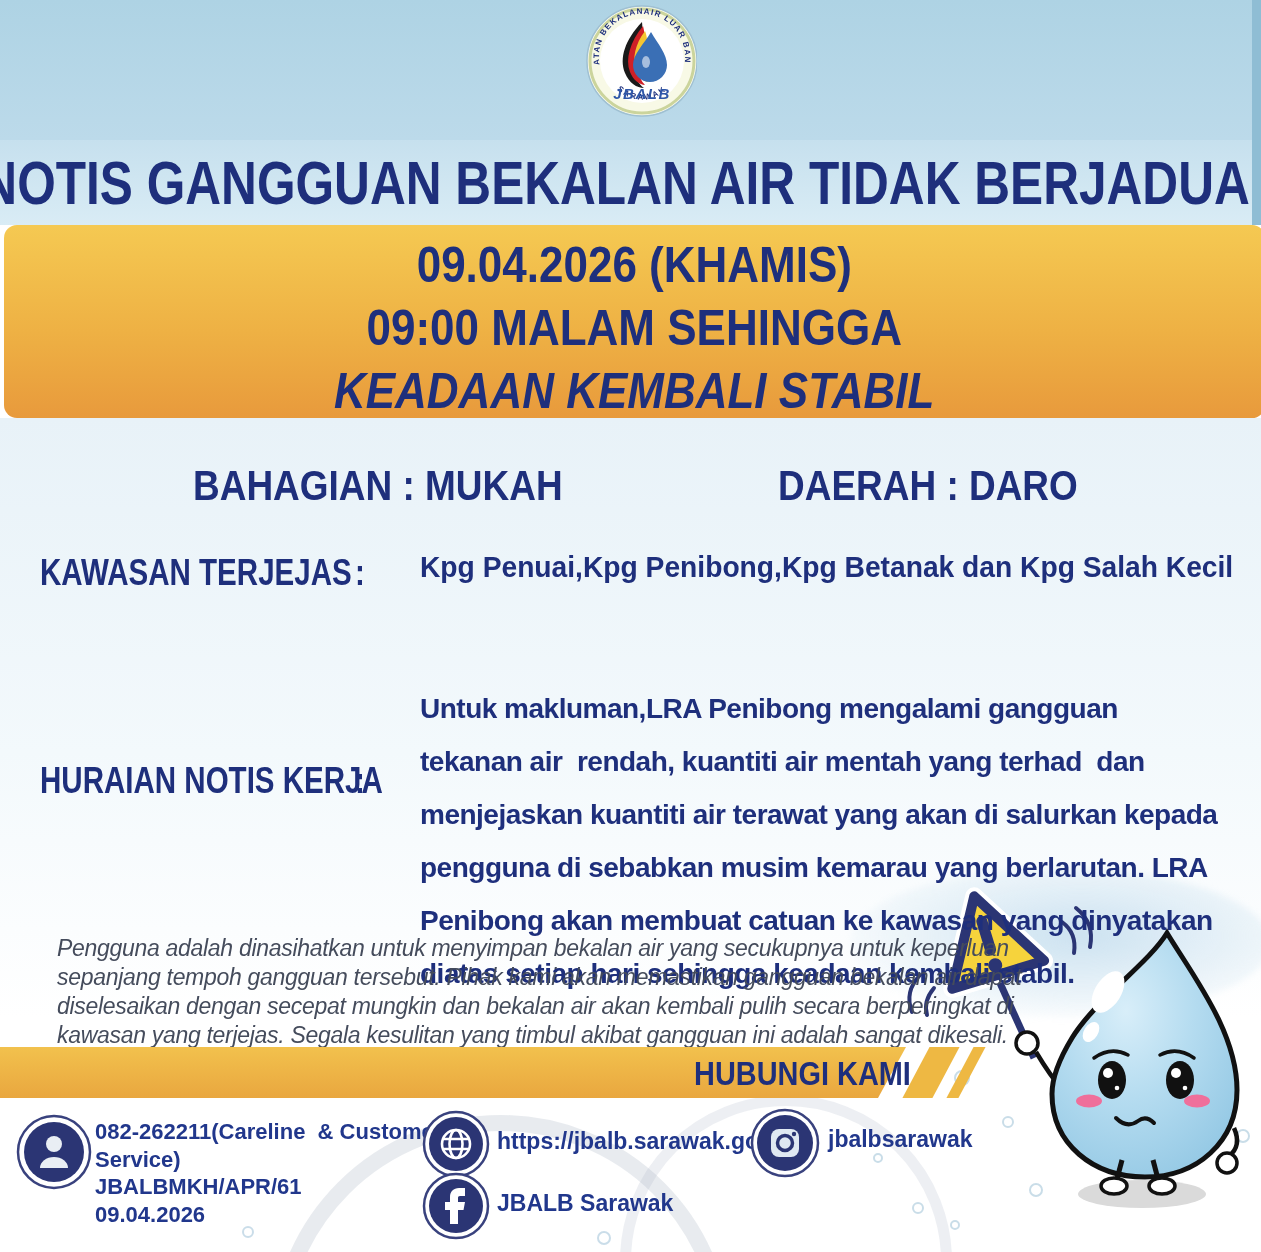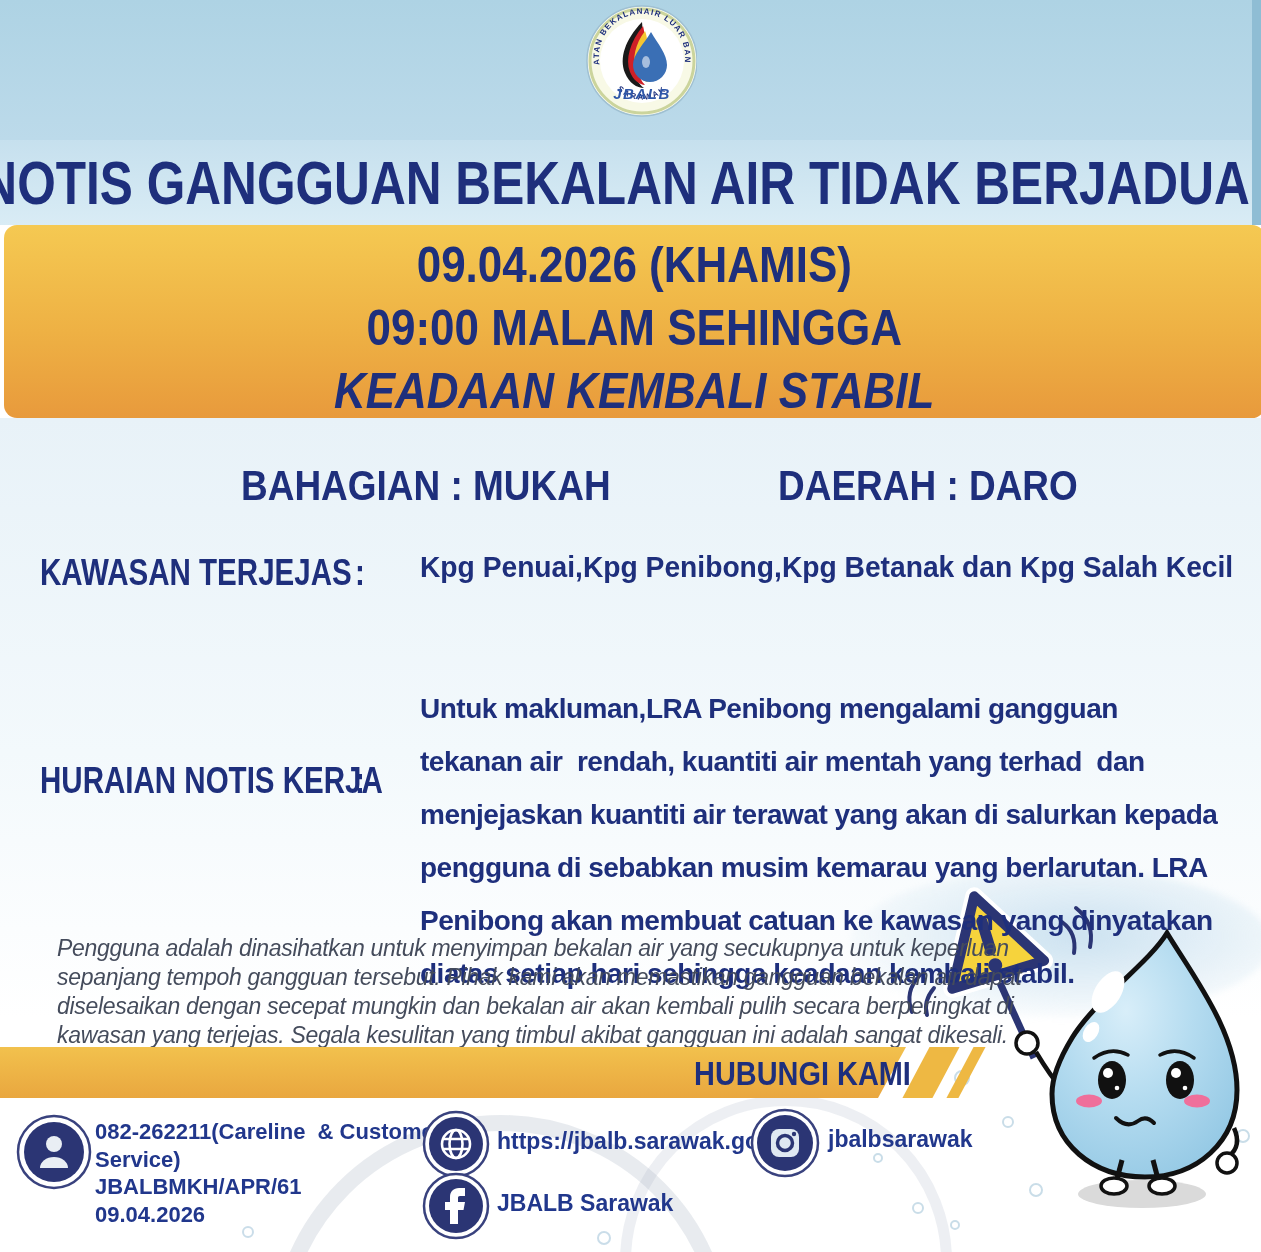--- a/index.html
+++ b/index.html
@@ -23,21 +23,21 @@
   .date-line{position:absolute;left:0;width:100%;text-align:center;font-weight:bold;
     color:#1e2f7c;font-size:50px;line-height:52px;white-space:nowrap;}
   .date-line span{display:inline-block;transform:scaleX(0.88);transform-origin:center;}
   .dl1{top:14px;} .dl2{top:77px;text-align:center;} .dl3{top:140px;font-style:italic;}
   
   .content-bg{position:absolute;left:0;top:418px;width:100%;height:834px;
     background:linear-gradient(180deg,#e8f2f8 0%,#f3f9fc 40%,#ffffff 72%,#ffffff 100%);}
   
   .region-item{position:absolute;font-weight:bold;color:#1e2f7c;font-size:42px;white-space:nowrap;z-index:4;}
   .region-item .sc{display:inline-block;transform:scaleX(0.88);transform-origin:left center;}
-  .bahagian{left:193px;top:462px;margin-left:48px;} .daerah{left:778px;top:462px;}
+  .bahagian{left:193px;top:462px;} .daerah{left:778px;top:462px;}
   
   .row-label{position:absolute;font-weight:bold;color:#1e2f7c;font-size:36px;white-space:nowrap;z-index:4;text-align:center;}
   .row-label .sc{display:inline-block;transform:scaleX(0.82);transform-origin:left center;}
   .kawasan-label{left:40px;top:552px;}
   .kawasan-colon{left:355px;top:552px;}
   .kawasan-value{position:absolute;left:420px;top:550px;font-size:30px;font-weight:bold;
     color:#1e2f7c;white-space:nowrap;z-index:4;}
   .kawasan-value .sc{display:inline-block;transform:scaleX(0.94);transform-origin:left center;}
   .huraian-label{left:40px;top:760px;}
   .huraian-colon{left:355px;top:760px;}

